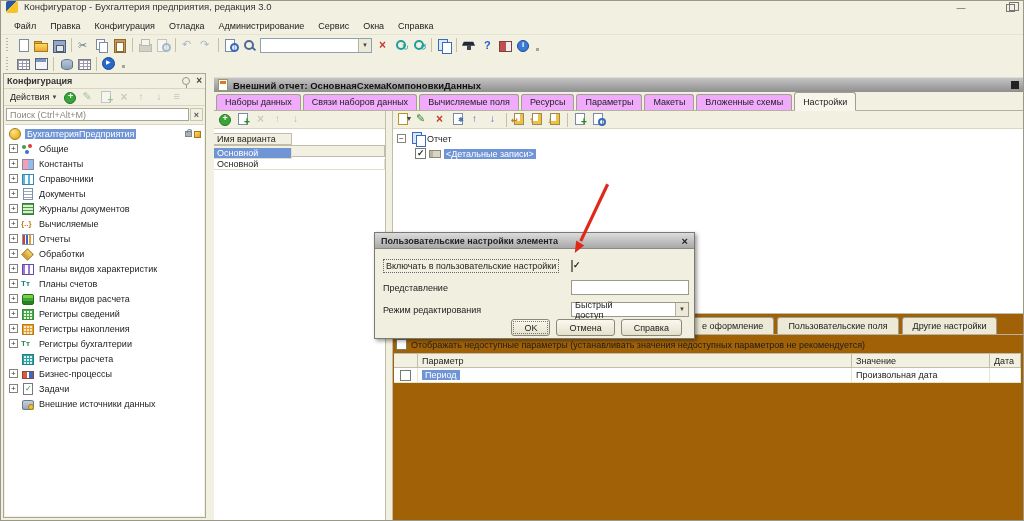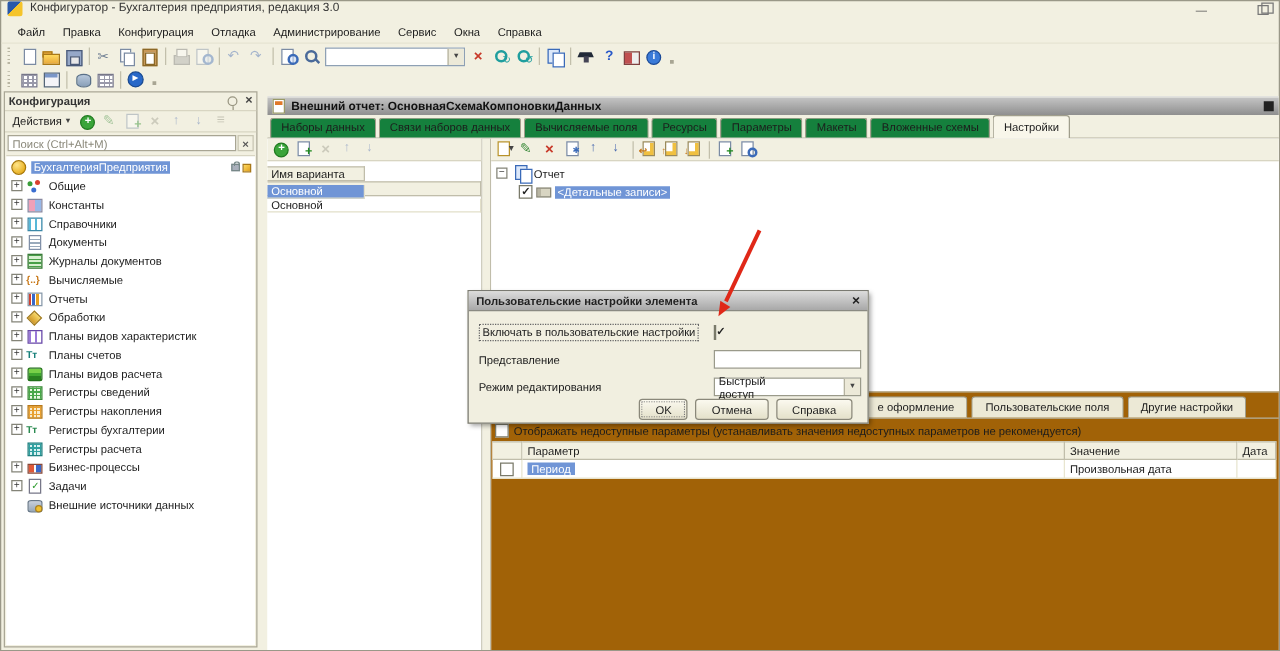--- a/index.html
+++ b/index.html
@@ -140,21 +140,21 @@
   .t-ext::before{content:"";left:1px;top:2px;width:10px;height:8px;background:linear-gradient(#c8d0dc,#98a8b8);border:1px solid #687888;border-radius:3px/2px;}
   .t-ext::after{content:"";left:7px;top:6px;width:4px;height:4px;background:#f0c030;border:1px solid #a88020;border-radius:50%;}
   
   .docarea{position:absolute;left:213px;top:76px;right:0;bottom:0;background:#f2f0e1;}
   .docbar{position:absolute;left:0;top:0;width:100%;height:15px;background:linear-gradient(#c4c4c4,#8f8f8f);display:flex;align-items:center;border-top:1px solid #ddd;}
   .docicon{width:10px;height:12px;background:#fff;border:1px solid #996;margin:0 5px 0 4px;position:relative;}
   .docicon::after{content:"";position:absolute;left:1px;top:1px;width:6px;height:3px;background:#e07828;}
   .doctitle{font-weight:bold;font-size:9.5px;color:#111;}
   .docbar-right{position:absolute;right:4px;top:3px;width:8px;height:8px;background:#222;}
   .doctabs{position:absolute;left:0;top:15px;width:100%;height:19px;display:flex;align-items:flex-end;padding-left:2px;background:#f2f0e1;border-bottom:1px solid #b5b2a0;}
-  .dtab{border:1px solid #a09e8c;border-bottom:none;border-radius:3px 3px 0 0;background:#15803d;padding:2px 8px 3px;margin-right:2px;white-space:nowrap;}
+  .dtab{border:1px solid #a09e8c;border-bottom:none;border-radius:3px 3px 0 0;background:#f0abfc;padding:2px 8px 3px;margin-right:2px;white-space:nowrap;}
   .dtab.active{background:#f8f6ea;padding-top:4px;position:relative;top:1px;border-bottom:1px solid #f8f6ea;font-weight:normal;}
   .doccontent{position:absolute;left:0;top:34px;right:0;bottom:0;background:#fff;}
   
   .variants{position:absolute;left:0;top:0;width:172px;bottom:0;background:#fff;border-right:1px solid #c0bdaa;}
   .v-toolbar{height:18px;background:#f2f0e1;display:flex;align-items:center;border-bottom:1px solid #d8d5c2;padding-left:2px;}
   .vgrid{position:absolute;left:0;top:22px;width:100%;}
   .vg-row{display:flex;height:15px;flex-direction:column;}
   .vg-h{background:#f2f0e1;border:1px solid #c0bdaa;border-left:none;display:flex;align-items:center;padding:0 3px;}
   .vg-c{border-right:1px solid #e2dfc9;border-bottom:1px solid #e2dfc9;display:flex;align-items:center;padding:0 3px;}
   .c1{width:78px;}.c2{flex:1;}

